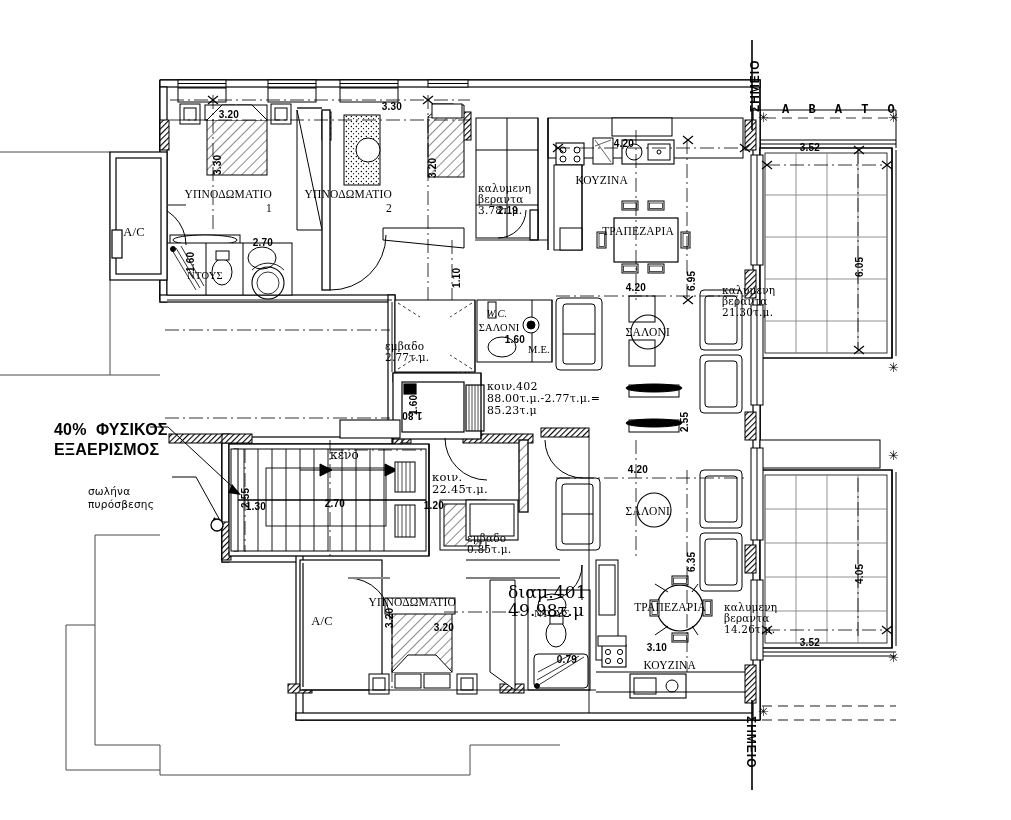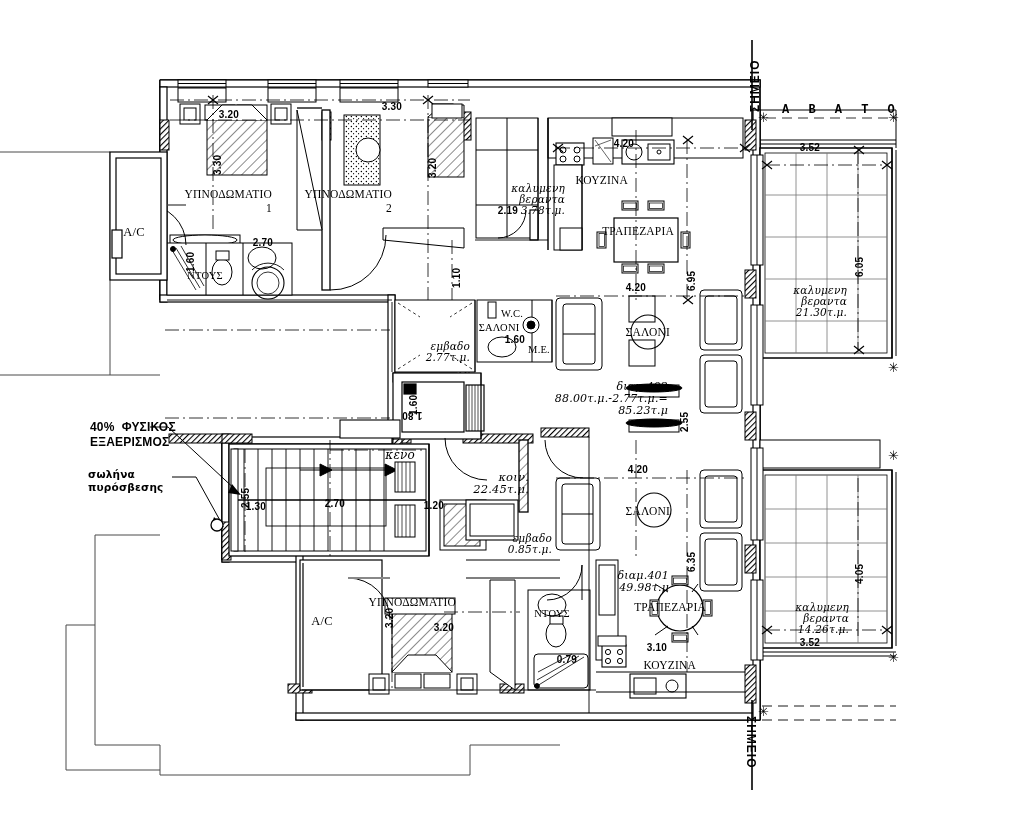--- a/index.html
+++ b/index.html
@@ -14,25 +14,25 @@
   .lbl{
     position:absolute;
     font-family:"Liberation Serif", serif;
     color:#000;
     white-space:pre;
     line-height:1.08;
     letter-spacing:.2px;
   }
   .room{font-size:11.5px;text-align:right;}
   .room-sm{font-size:10.5px;text-align:center;}
-  .ital{font-style:italic;font-family:"DejaVu Serif",serif;font-size:10.5px;text-align:right;margin-left:25px;}
+  .ital{font-family:"DejaVu Serif",serif;font-size:10.5px;text-align:left;}
   .dim{font-size:10px;font-family:"Liberation Sans",sans-serif;font-weight:bold;text-align:center;}
   .dim-v{font-size:10px;font-family:"Liberation Sans",sans-serif;font-weight:bold;
          transform-origin:0 0;transform:rotate(-90deg);}
-  .note{font-size:12px;font-family:"Liberation Sans",sans-serif;font-weight:bold;line-height:1.25;margin-left:36px;}
+  .note{font-size:16px;font-family:"Liberation Sans",sans-serif;font-weight:bold;line-height:1.25;}
   .note2{font-size:10.5px;font-family:"DejaVu Sans",sans-serif;line-height:1.25;}
   .vert-t{font-size:12px;font-family:"Liberation Sans",sans-serif;font-weight:bold;
           transform-origin:0 0;transform:rotate(-90deg);letter-spacing:1px;}
   .vert-b{font-size:12px;font-family:"Liberation Sans",sans-serif;font-weight:bold;
           transform-origin:0 0;transform:rotate(90deg);letter-spacing:1px;}
   .avato{font-size:12px;font-family:"Liberation Sans",sans-serif;font-weight:bold;letter-spacing:6px;}
   .ac{font-size:12.5px;font-family:"Liberation Serif",serif;}
 </style>
 </head>
 <body>
@@ -562,21 +562,21 @@
 <div class="lbl room-sm" style="left:175px;top:270px;width:60px;"><span>ΝΤΟΥΣ</span></div>
 <div class="lbl room-sm" style="left:524px;top:608px;width:56px;"><span>ΝΤΟΥΣ</span></div>
 
 <div class="lbl room" style="left:548px;top:174px;width:80px;"><span>ΚΟΥΖΙΝΑ</span></div>
 <div class="lbl room" style="left:568px;top:225px;width:106px;"><span>ΤΡΑΠΕΖΑΡΙΑ</span></div>
 <div class="lbl room" style="left:604px;top:326px;width:66px;"><span>ΣΑΛΟΝΙ</span></div>
 <div class="lbl room" style="left:604px;top:505px;width:66px;"><span>ΣΑΛΟΝΙ</span></div>
 <div class="lbl room" style="left:600px;top:601px;width:106px;"><span>ΤΡΑΠΕΖΑΡΙΑ</span></div>
 <div class="lbl room" style="left:616px;top:659px;width:80px;"><span>ΚΟΥΖΙΝΑ</span></div>
 
-<div class="lbl room-sm" style="left:488px;top:308px;width:48px;"><span>W.C.</span></div>
+<div class="lbl room-sm" style="left:473px;top:308px;width:48px;font-style:italic;"><span>W.C.</span></div>
 <div class="lbl room-sm" style="left:471px;top:322px;width:56px;"><span>ΣΑΛΟΝΙ</span></div>
 <div class="lbl room-sm" style="left:518px;top:344px;width:42px;"><span>Μ.Ε.</span></div>
 
 <div class="lbl ac" style="left:112px;top:226px;width:44px;text-align:center;"><span>A/C</span></div>
 <div class="lbl ac" style="left:300px;top:615px;width:44px;text-align:center;"><span>A/C</span></div>
 
 <div class="lbl ital" style="left:478px;top:160px;width:62px;">
   <div>καλυμενη</div><div>βεραντα</div><div>3.78τ.μ.</div>
 </div>
 
@@ -594,24 +594,24 @@
 
 <div class="lbl ital" style="left:467px;top:510px;width:60px;">
   <div>εμβαδο</div><div>0.85τ.μ.</div>
 </div>
 
 <div class="lbl ital" style="left:432px;top:446px;width:72px;font-size:11.5px;">
   <div>κοιν.</div><div>22.45τ.μ.</div>
 </div>
 
 <div class="lbl ital" style="left:487px;top:357px;width:156px;font-size:11px;">
-  <div>διαμ.402</div><div>88.00τ.μ.-2.77τ.μ.=</div><div>85.23τ.μ</div>
-</div>
-
-<div class="lbl ital" style="left:508px;top:546px;width:136px;font-size:11px;">
+  <div>κοιν.402</div><div>88.00τ.μ.-2.77τ.μ.=</div><div>85.23τ.μ</div>
+</div>
+
+<div class="lbl ital" style="left:508px;top:546px;width:136px;font-size:17px;">
   <div>διαμ.401</div><div>49.98τ.μ</div>
 </div>
 
 <div class="lbl ital" style="left:330px;top:423px;width:60px;font-size:12px;">
   <div>κενο</div>
 </div>
 
 <div class="lbl dim" style="left:209px;top:110px;width:40px;"><span>3.20</span></div>
 <div class="lbl dim" style="left:372px;top:102px;width:40px;"><span>3.30</span></div>
 <div class="lbl dim" style="left:488px;top:206px;width:40px;"><span>2.19</span></div>
@@ -638,19 +638,19 @@
 <div class="lbl dim-v" style="left:855px;top:277px;"><span>6.05</span></div>
 <div class="lbl dim-v" style="left:409px;top:415px;"><span>1.60</span></div>
 <div class="lbl dim-v" style="left:241px;top:508px;"><span>2.55</span></div>
 <div class="lbl dim-v" style="left:680px;top:432px;"><span>2.55</span></div>
 <div class="lbl dim-v" style="left:687px;top:572px;"><span>6.35</span></div>
 <div class="lbl dim-v" style="left:855px;top:584px;"><span>4.05</span></div>
 <div class="lbl dim-v" style="left:385px;top:628px;"><span>3.20</span></div>
 
 <div class="lbl note" style="left:54px;top:420px;width:130px;"><span>40%  ΦΥΣΙΚΟΣ
 ΕΞΑΕΡΙΣΜΟΣ</span></div>
-<div class="lbl note2" style="left:88px;top:468px;width:110px;font-weight:bold;"><span>σωλήνα
+<div class="lbl note2" style="left:88px;top:485px;width:110px;"><span>σωλήνα
 πυρόσβεσης</span></div>
 
 <div class="lbl vert-t" style="left:749px;top:112px;"><span>ΣΗΜΕΙΟ</span></div>
 <div class="lbl vert-b" style="left:757px;top:716px;"><span>ΣΗΜΕΙΟ</span></div>
 
 <div class="lbl avato" style="left:782px;top:104px;font-family:Liberation Mono, monospace;"><span>Α Β Α Τ Ο</span></div>
 
 </body></html>

